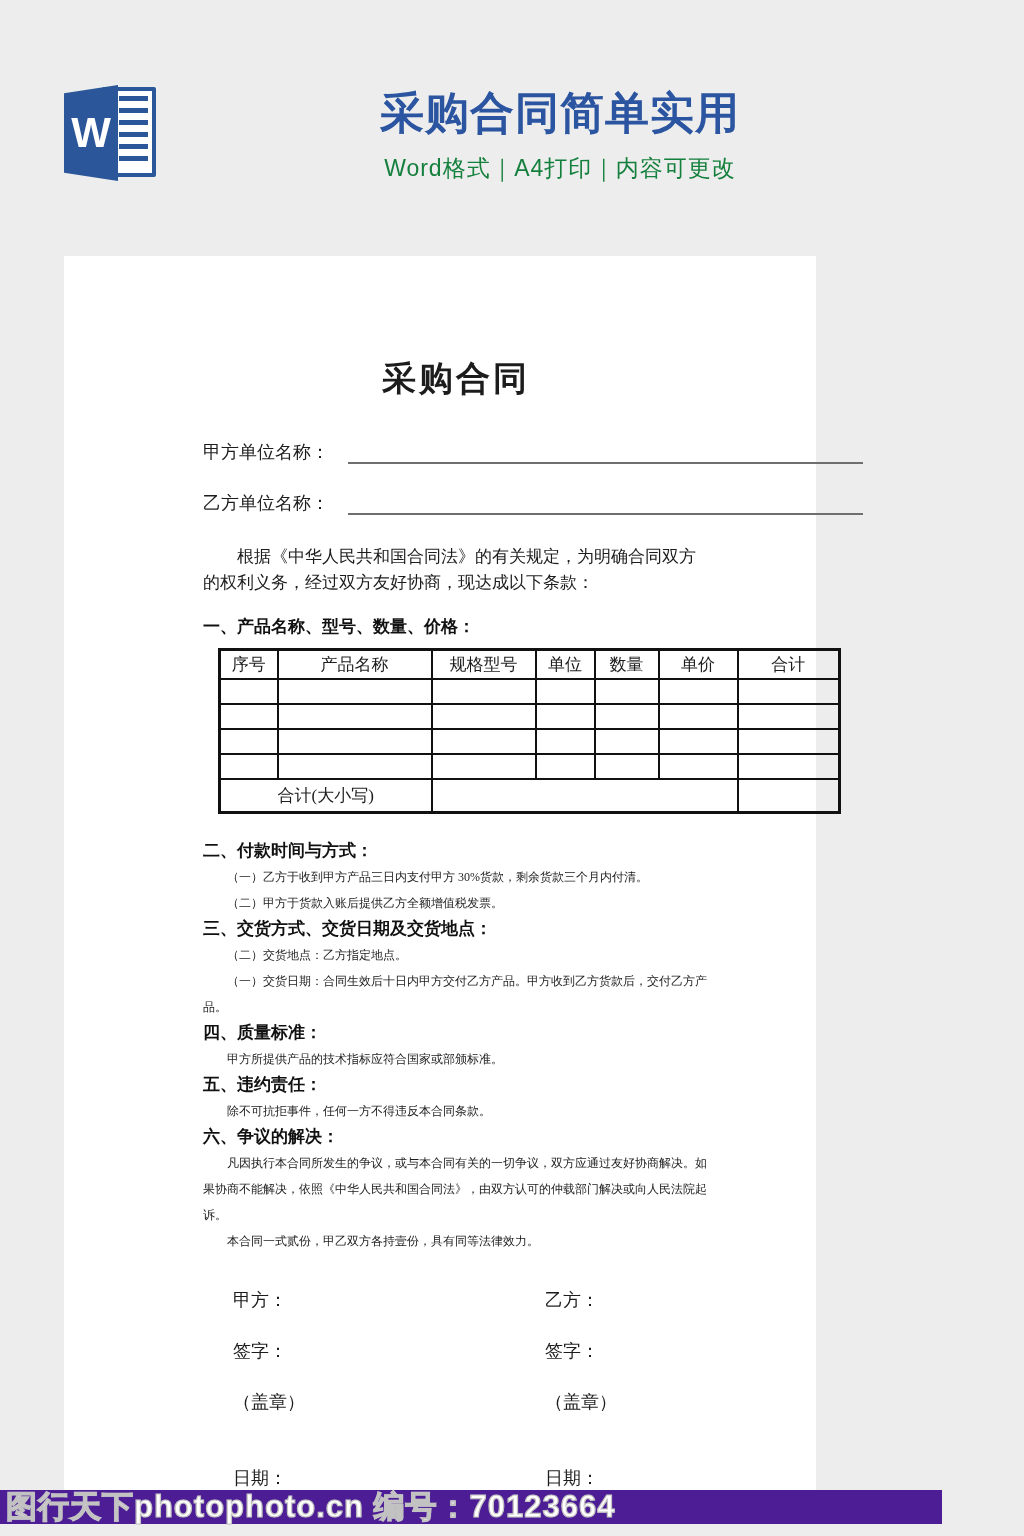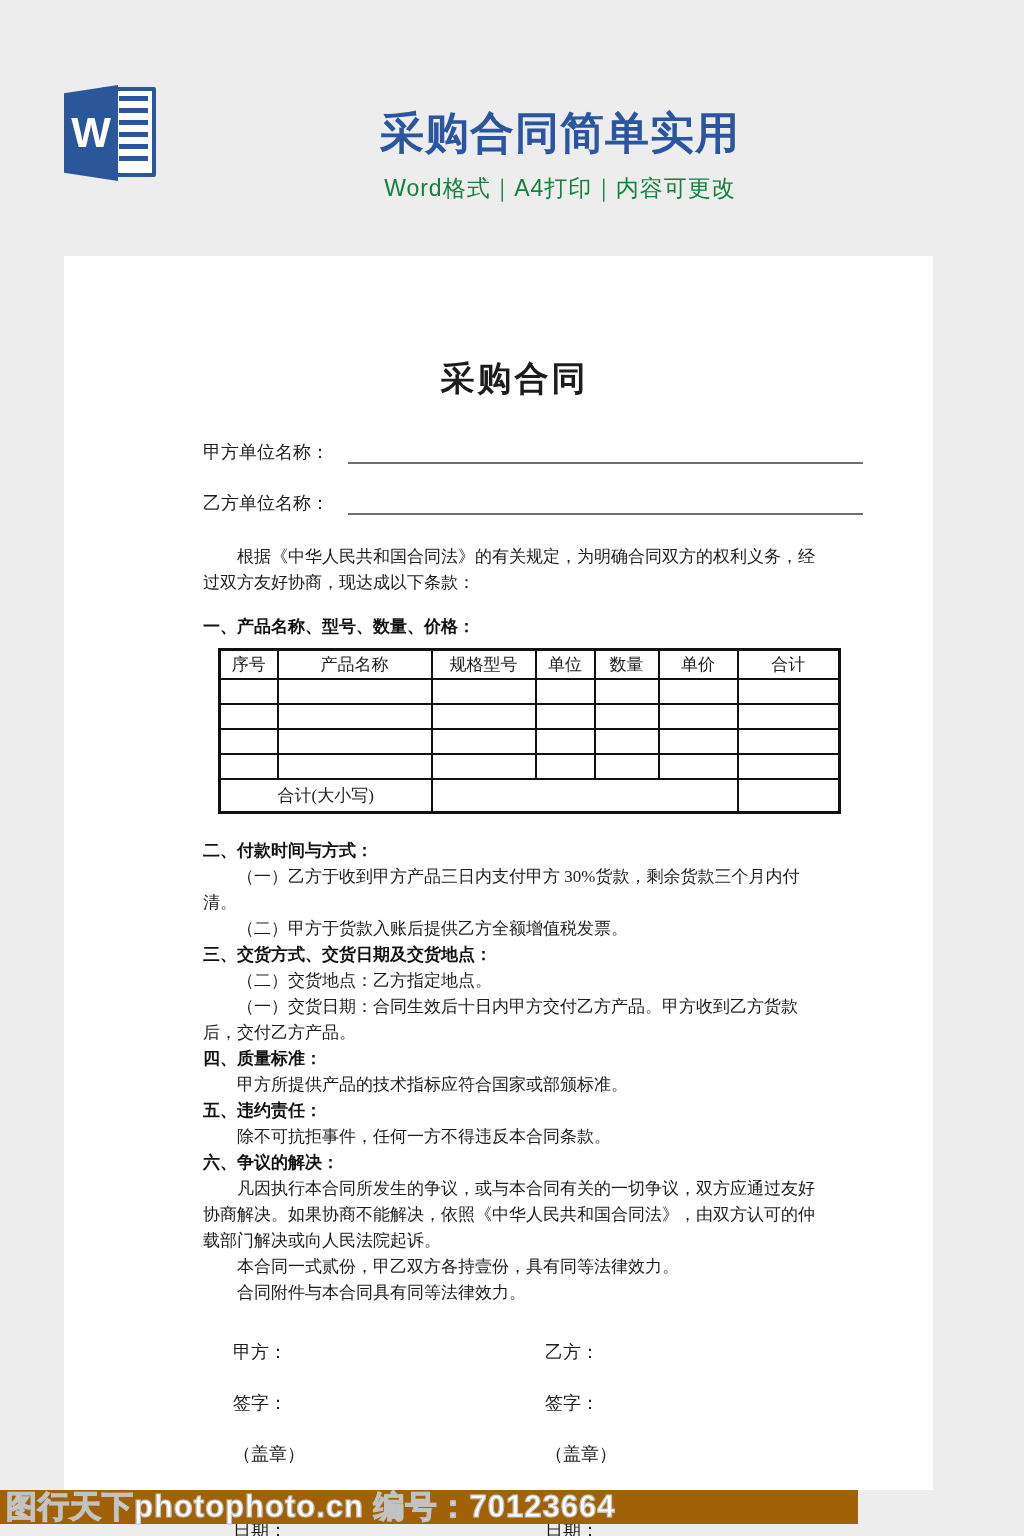--- a/index.html
+++ b/index.html
@@ -11,58 +11,58 @@
   .word-icon{position:absolute;left:64px;top:85px;width:94px;height:96px;}
   .icon-page{position:absolute;left:38px;top:2px;width:46px;height:82px;background:#fff;
              border:4px solid #2b579a;border-radius:2px;}
   .icon-lines{position:absolute;left:13px;right:4px;top:5px;bottom:5px;
               background:repeating-linear-gradient(to bottom,#2b579a 0 5px,#ffffff 5px 12px);}
   .icon-panel{position:absolute;left:0;top:0;width:54px;height:96px;background:#2b579a;
               clip-path:polygon(0 8.5%,100% 0,100% 100%,0 91.5%);
               display:flex;align-items:center;justify-content:center;}
   .icon-panel span{color:#fff;font-family:"Liberation Sans","DejaVu Sans",sans-serif;
                    font-weight:700;font-size:42px;line-height:1;}
-  .hdr-text{position:absolute;left:0;right:0;top:104px;text-align:center;padding-left:96px;}
+  .hdr-text{position:absolute;left:0;right:0;top:84px;text-align:center;padding-left:96px;}
   .hdr-title{margin:0;font-family:"Liberation Sans","DejaVu Sans",sans-serif;
              font-size:44px;font-weight:700;color:#2b55a0;letter-spacing:1px;}
   .hdr-sub{margin:10px 0 0;font-family:"Liberation Sans","DejaVu Sans",sans-serif;
            font-size:23px;color:#15803d;letter-spacing:1px;}
 
   
-  .page{position:absolute;left:64px;top:256px;width:869px;height:1234px;background:#ffffff;
+  .page{position:absolute;left:64px;top:256px;width:752px;height:1234px;background:#ffffff;
         box-sizing:border-box;padding:100px 107px 0 139px;}
   .doc-title{margin:0 0 40px;text-align:center;font-size:34px;font-weight:700;letter-spacing:3px;}
 
   .field-row{display:flex;align-items:flex-end;margin-bottom:29px;font-size:18px;height:22px;gap:16px;}
   .field-label{white-space:nowrap;}
   .field-line{flex:0 0 515px;height:20px;border-bottom:2px solid #6f6f6f;margin-left:3px;}
 
   .intro{margin:26px 0 0;font-size:17px;line-height:26px;text-indent:2em;}
 
   .sec{margin:0;font-family:"Liberation Sans","DejaVu Sans",sans-serif;
        font-size:17px;font-weight:700;line-height:26px;color:#111;}
   .sec.first{margin-top:18px;}
   .clauses{margin-top:24px;}
-  .clauses p{margin:0;font-size:17px;line-height:26px;}
+  .clauses p{margin:0;font-size:12px;line-height:26px;}
   .indent{text-indent:2em;}
 
   table.prod{border-collapse:collapse;table-layout:fixed;width:620px;margin:8px 0 0 15px;
              border:3px solid #111;}
   table.prod th,table.prod td{border:2px solid #111;padding:0;font-size:17px;font-weight:400;
              text-align:center;overflow:hidden;}
   tr.t-head th{height:27px;text-align:center;}
   tr.t-row td{height:23px;}
   tr.t-foot td{height:31px;}
 
   .sig{margin-top:34px;font-size:18px;}
   .sig-row{display:grid;grid-template-columns:312px auto;padding-left:30px;margin-bottom:27px;}
   .sig-row.date{margin-top:52px;margin-bottom:0;}
 
   
-  .wm-bar{position:absolute;left:0;top:1490px;width:858px;height:34px;background:#a16207;
+  .wm-bar{position:absolute;left:0;top:1490px;width:942px;height:34px;background:#4c1d95;
           display:flex;align-items:center;}
   .wm-text{font-family:"Liberation Sans","DejaVu Sans",sans-serif;font-size:31px;font-weight:700;
            color:#ffffff;-webkit-text-stroke:1.2px #c2c2c2;text-shadow:0 0 1px #cccccc;
            letter-spacing:1px;padding-left:6px;white-space:nowrap;}
 </style>
 </head>
 <body>
 
 <div class="canvas">
 
@@ -174,21 +174,20 @@
       <h3 class="sec">四、质量标准：</h3>
       <p class="indent">甲方所提供产品的技术指标应符合国家或部颁标准。</p>
 
       <h3 class="sec">五、违约责任：</h3>
       <p class="indent">除不可抗拒事件，任何一方不得违反本合同条款。</p>
 
       <h3 class="sec">六、争议的解决：</h3>
       <p class="indent">凡因执行本合同所发生的争议，或与本合同有关的一切争议，双方应通过友好协商解决。如果协商不能解决，依照《中华人民共和国合同法》，由双方认可的仲载部门解决或向人民法院起诉。</p>
 
       <p class="indent">本合同一式贰份，甲乙双方各持壹份，具有同等法律效力。</p>
-      <p class="indent">合同附件与本合同具有同等法律效力。</p>
     </div>
 
     <div class="sig">
       <div class="sig-row">
         <span>甲方：</span>
         <span>乙方：</span>
       </div>
       <div class="sig-row">
         <span>签字：</span>
         <span>签字：</span>

